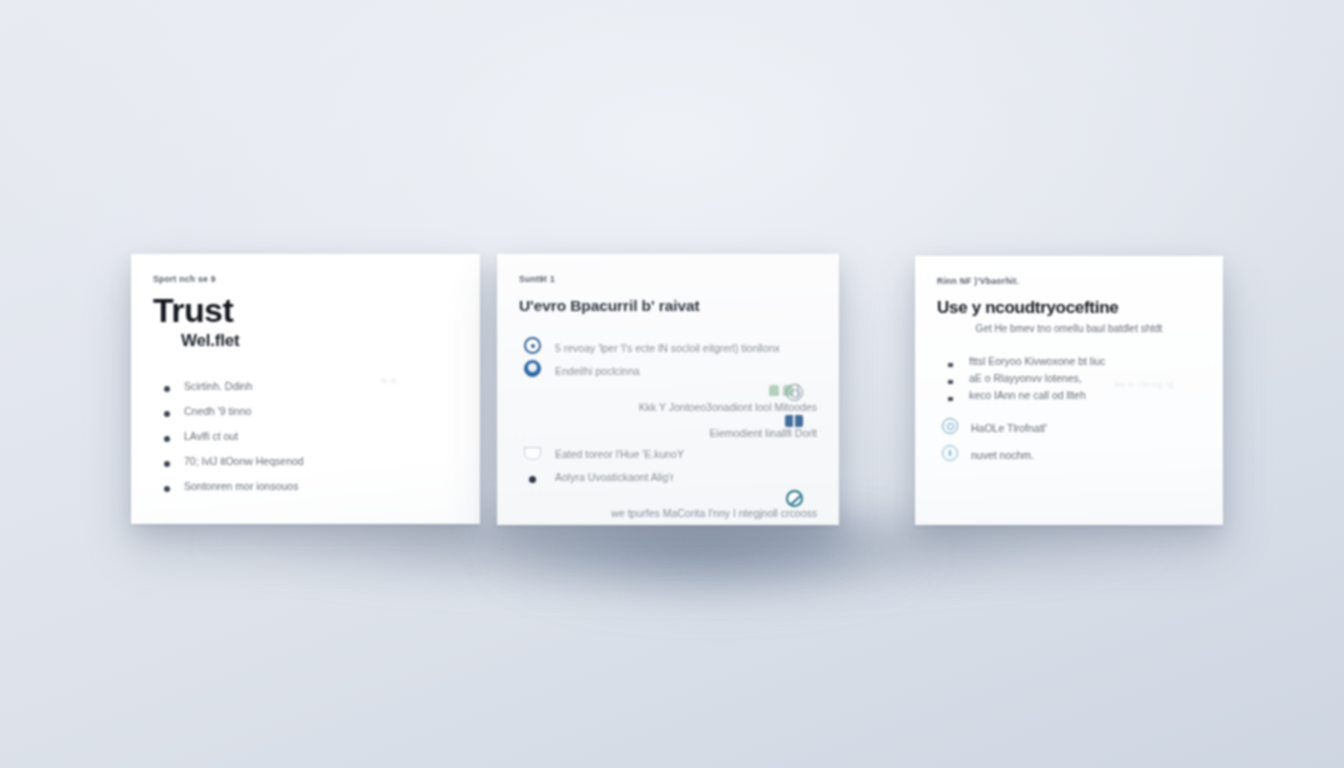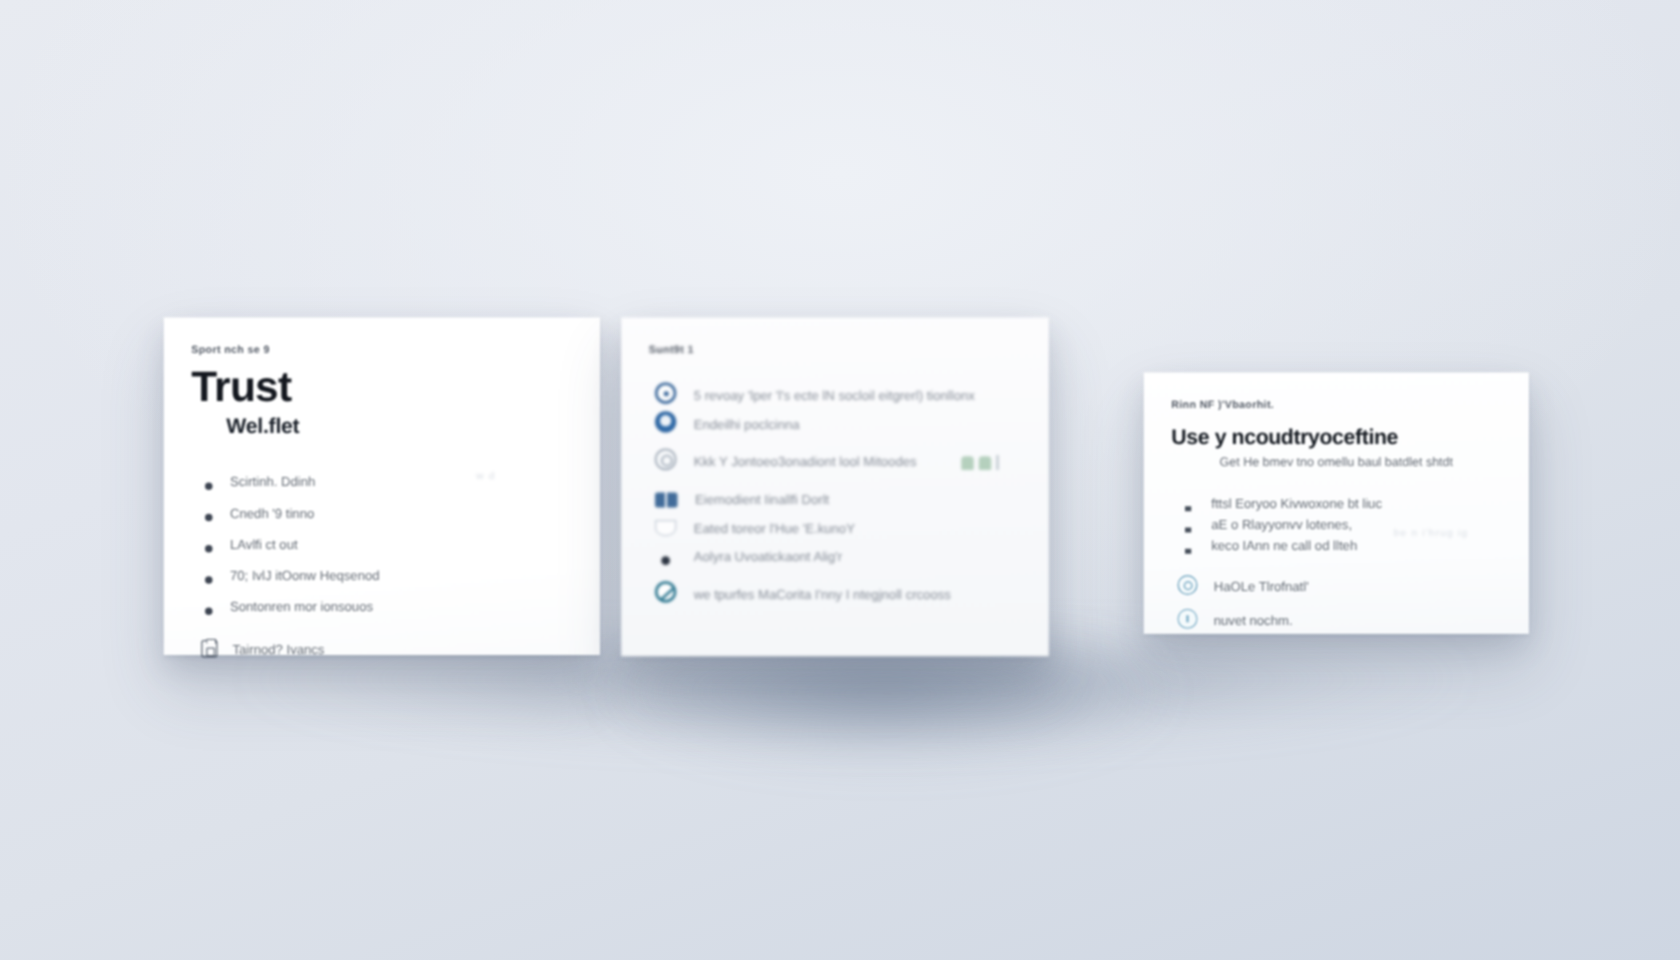--- a/index.html
+++ b/index.html
@@ -67,25 +67,24 @@
   }
   
   #card-2 {
     left: 497px; top: 254px; width: 342px; height: 271px;
     padding: 20px 22px 0 22px;
     background: linear-gradient(178deg,#fdfdfe 0%,#f8f9fb 60%,#f5f7f9 100%);
     filter: blur(0.75px);
   }
   
   #card-3 {
-    left: 915px; top: 256px; width: 308px; height: 209px;
+    left: 915px; top: 256px; width: 308px; height: 269px;
     padding: 20px 22px 0 22px;
     background: linear-gradient(178deg,#ffffff 0%,#fcfdfe 70%,#f7f9fb 100%);
     filter: blur(0.6px);
-    margin-top: 42px;
   }
 
   
   .eyebrow {
     font-size: 8.5px;
     font-weight: bold;
     letter-spacing: 0.3px;
     color: #2b3442;
     opacity: 0.82;
     white-space: nowrap;
@@ -181,21 +180,21 @@
   .icon-clip::after {
     content: "";
     position: absolute; left: 3.2px; top: 4.5px;
     width: 5px; height: 5px;
     border: 1.2px solid #4a5463;
     border-radius: 1px;
   }
 
   
   #card-2 .row { height: 23px; }
-  #card-2 .row.gap { margin-top: 7px; }
+  #card-2 .row.gap { margin-top: 7px; flex-direction: column; }
   #card-2 .row-text {
     font-size: 10.5px;
     color: #4a5463;
     opacity: 0.66;
   }
   .ic {
     width: 17px; height: 17px;
     flex: 0 0 auto;
     margin-left: 5px; margin-right: 14px;
     border-radius: 50%;
@@ -354,29 +353,26 @@
         <span class="row-text">LAvlfi ct out</span>
       </div>
       <div class="row">
         <span class="dot"></span>
         <span class="row-text">70; IvlJ itOonw Heqsenod</span>
       </div>
       <div class="row">
         <span class="dot"></span>
         <span class="row-text">Sontonren mor ionsouos</span>
       </div>
-      <div class="row foot">
-        <span class="icon-clip"></span>
-        <span class="row-text">Tairnod? Ivancs</span>
-      </div>
     </div>
   </div>
 
   <div class="card" id="card-2">
     <div class="eyebrow">Sunt9t 1</div>
+    <div class="title-mid">U'evro Bpacurril b' raivat</div>
 
     <div class="list">
 
       <div class="row">
         <span class="ic ring"></span>
         <span class="row-text">5 revoay 'lper 'l's ecte lN socloil eitgrerl) tionllonx</span>
       </div>
 
       <div class="row">
         <span class="ic solid"></span>

